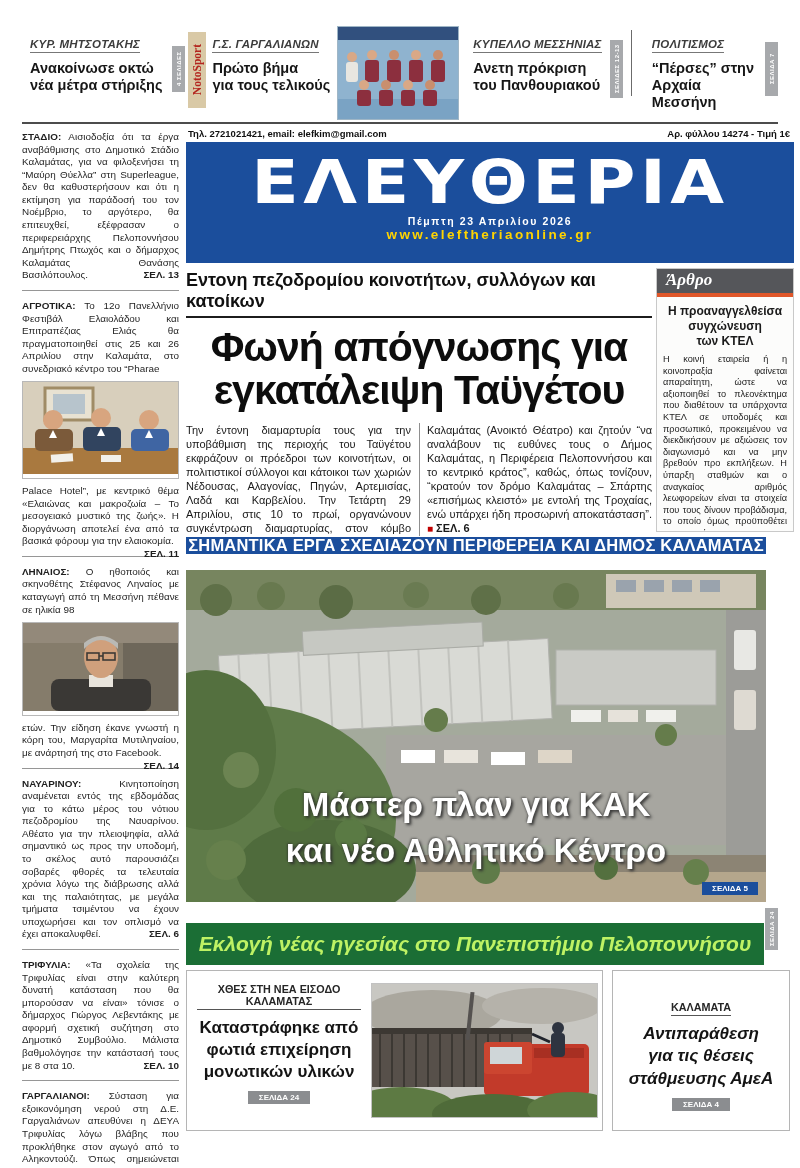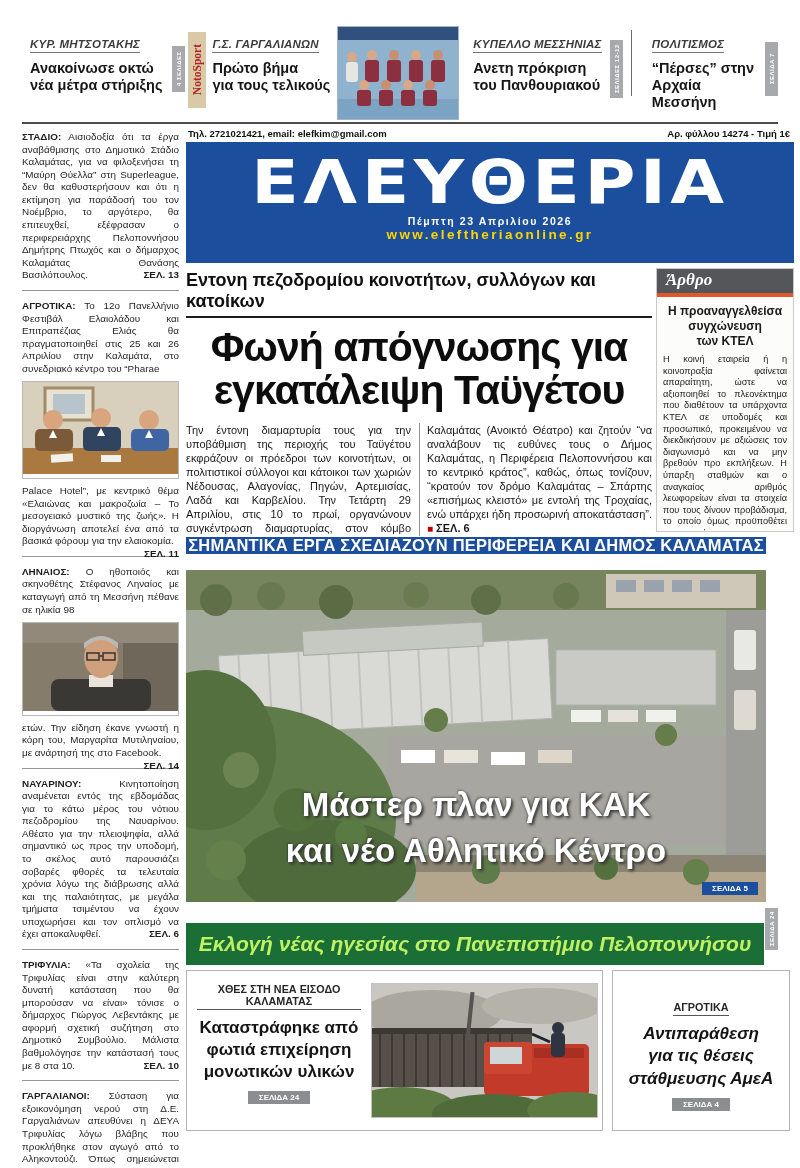--- a/index.html
+++ b/index.html
@@ -385,20 +385,20 @@
         <rect x="179" y="49" width="14" height="24" rx="4" fill="#2e3440"></rect>
         <line x1="178" y1="58" x2="160" y2="50" stroke="#20242c" stroke-width="3"></line>
         <ellipse cx="30" cy="125" rx="55" ry="22" fill="#5d7a43"></ellipse>
         <ellipse cx="120" cy="130" rx="60" ry="20" fill="#4f6b39"></ellipse>
         <ellipse cx="200" cy="126" rx="45" ry="18" fill="#5d7a43"></ellipse>
       </svg>
     </div>
   </div>
 
   <div class="kalbox">
-    <span class="mini-kicker">ΑΓΡΟΤΙΚΑ</span>
+    <span class="mini-kicker">ΚΑΛΑΜΑΤΑ</span>
     <div class="kal-head pre">Αντιπαράθεση
 για τις θέσεις
 στάθμευσης ΑμεΑ</div>
     <span class="badge">ΣΕΛΙΔΑ 4</span>
   </div>
 
 </div>
 
 </body></html>

